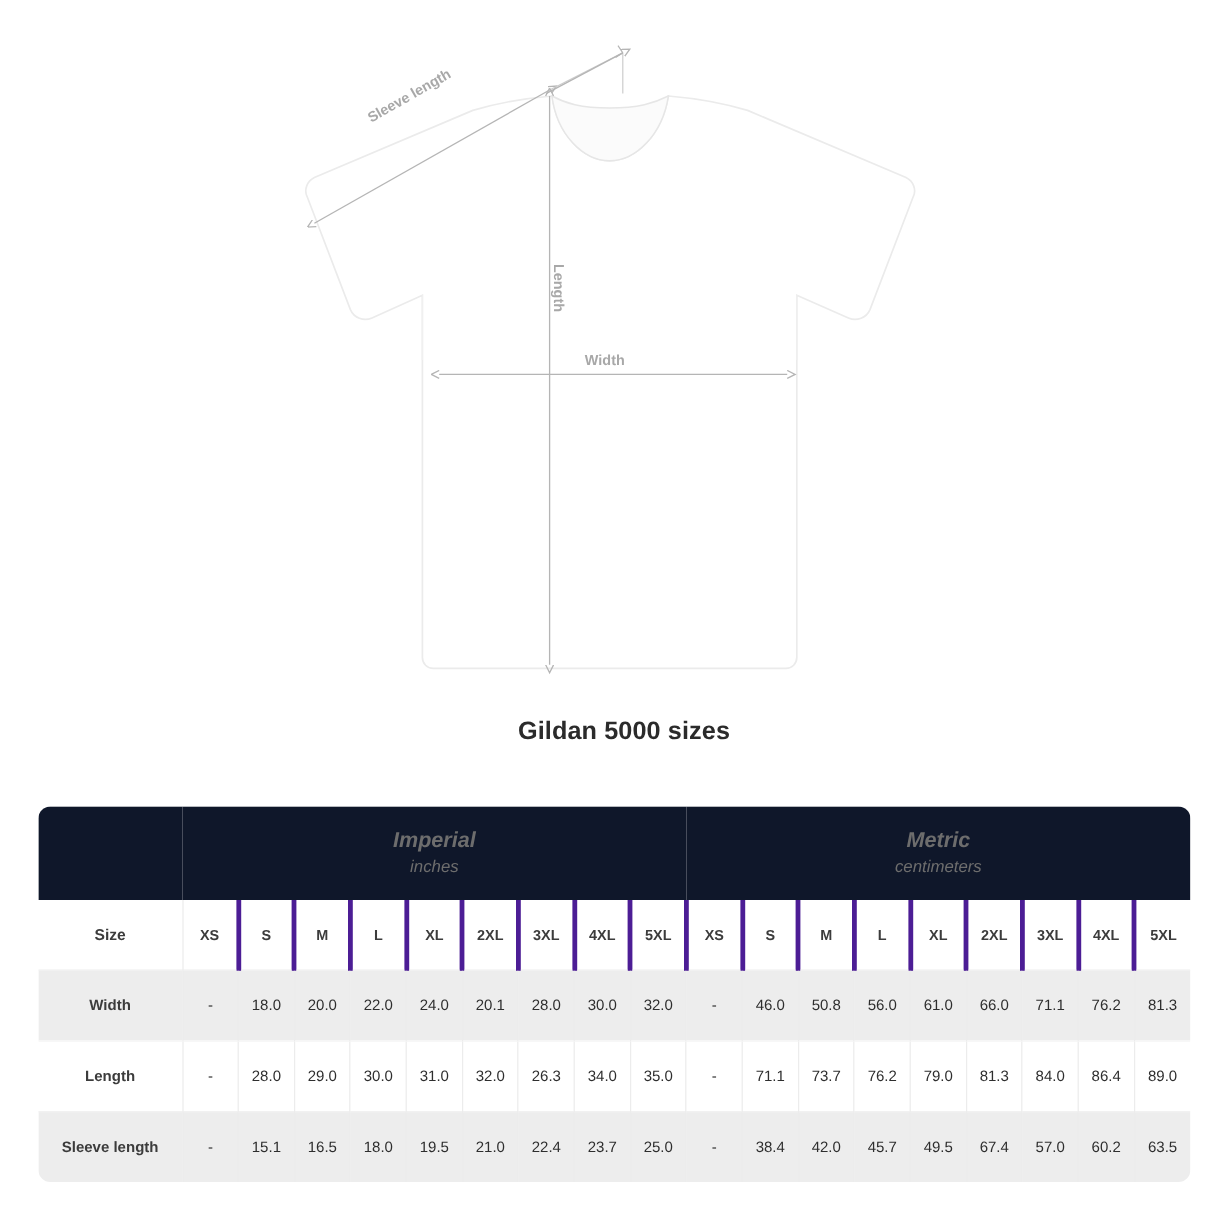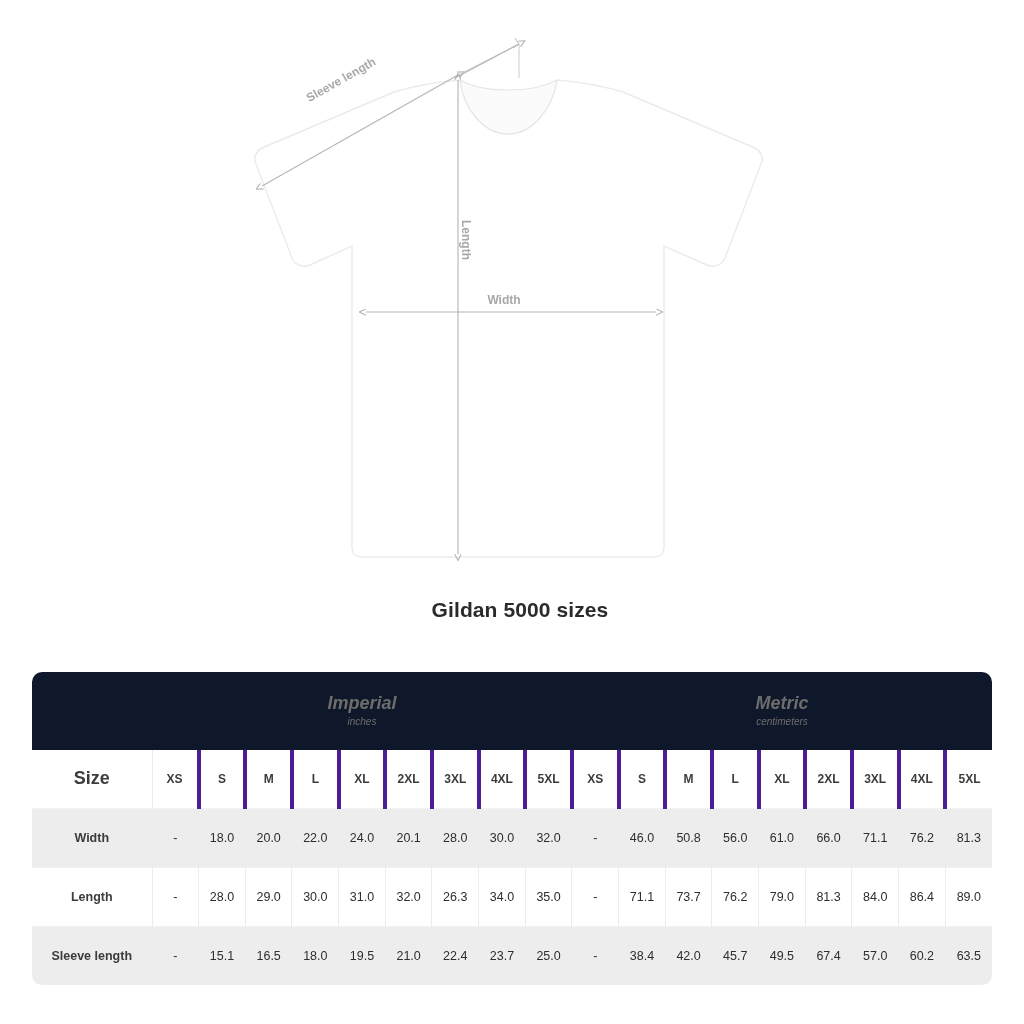--- a/index.html
+++ b/index.html
@@ -77,39 +77,39 @@
     border: none;
   }
   .unit-name {
     font-size: 18px;
     font-weight: bold;
     font-style: italic;
     color: #6d6d6d;
     line-height: 1.25;
   }
   .unit-sub {
-    font-size: 10px;
+    font-size: 14px;
     font-style: italic;
     color: #6d6d6d;
     line-height: 1.6;
   }
 
   table.size-table tr.head-row td {
     background: #ffffff;
     height: 58px;
     text-align: center;
     vertical-align: middle;
     font-size: 12px;
     font-weight: bold;
     color: #3c3c3c;
     border-right: 4px solid #4c1d95;
   }
   table.size-table tr.head-row td:last-child { border-right: none; }
   table.size-table tr.head-row td.rowhead {
-    font-size: 18px;
+    font-size: 13px;
     border-right: 1px solid #ececec;
     margin-top: 22px;
   }
 
   table.size-table tr.data-row td {
     height: 59px;
     text-align: center;
     vertical-align: middle;
     font-size: 12.5px;
     color: #2e2e2e;

